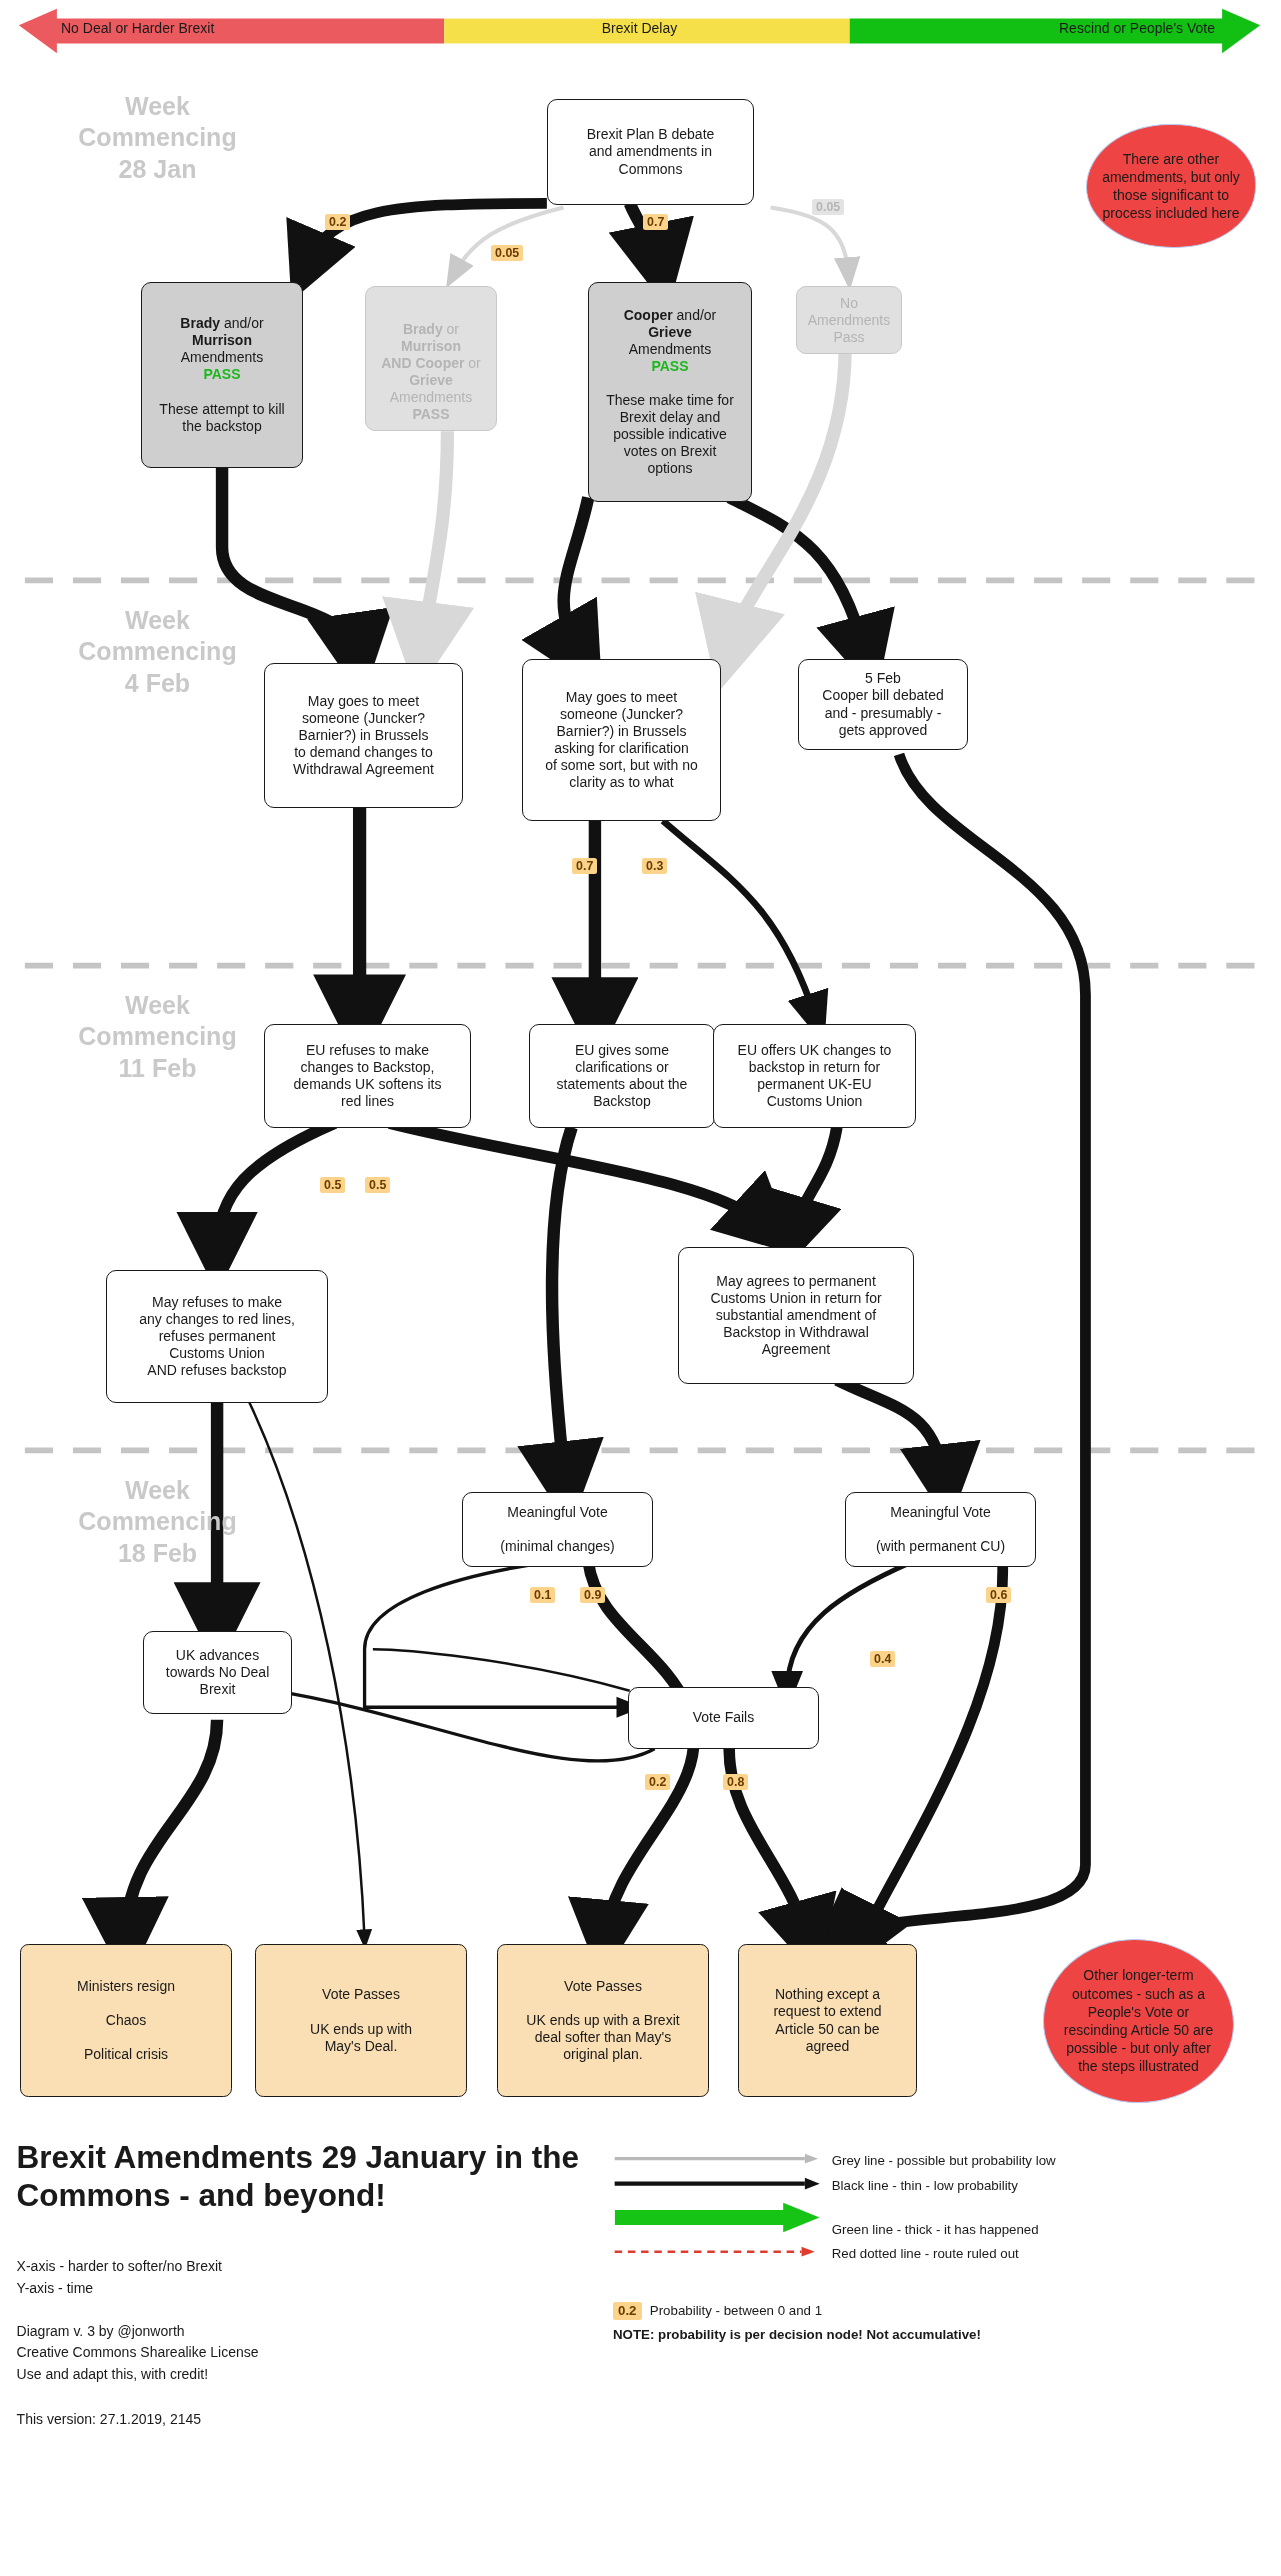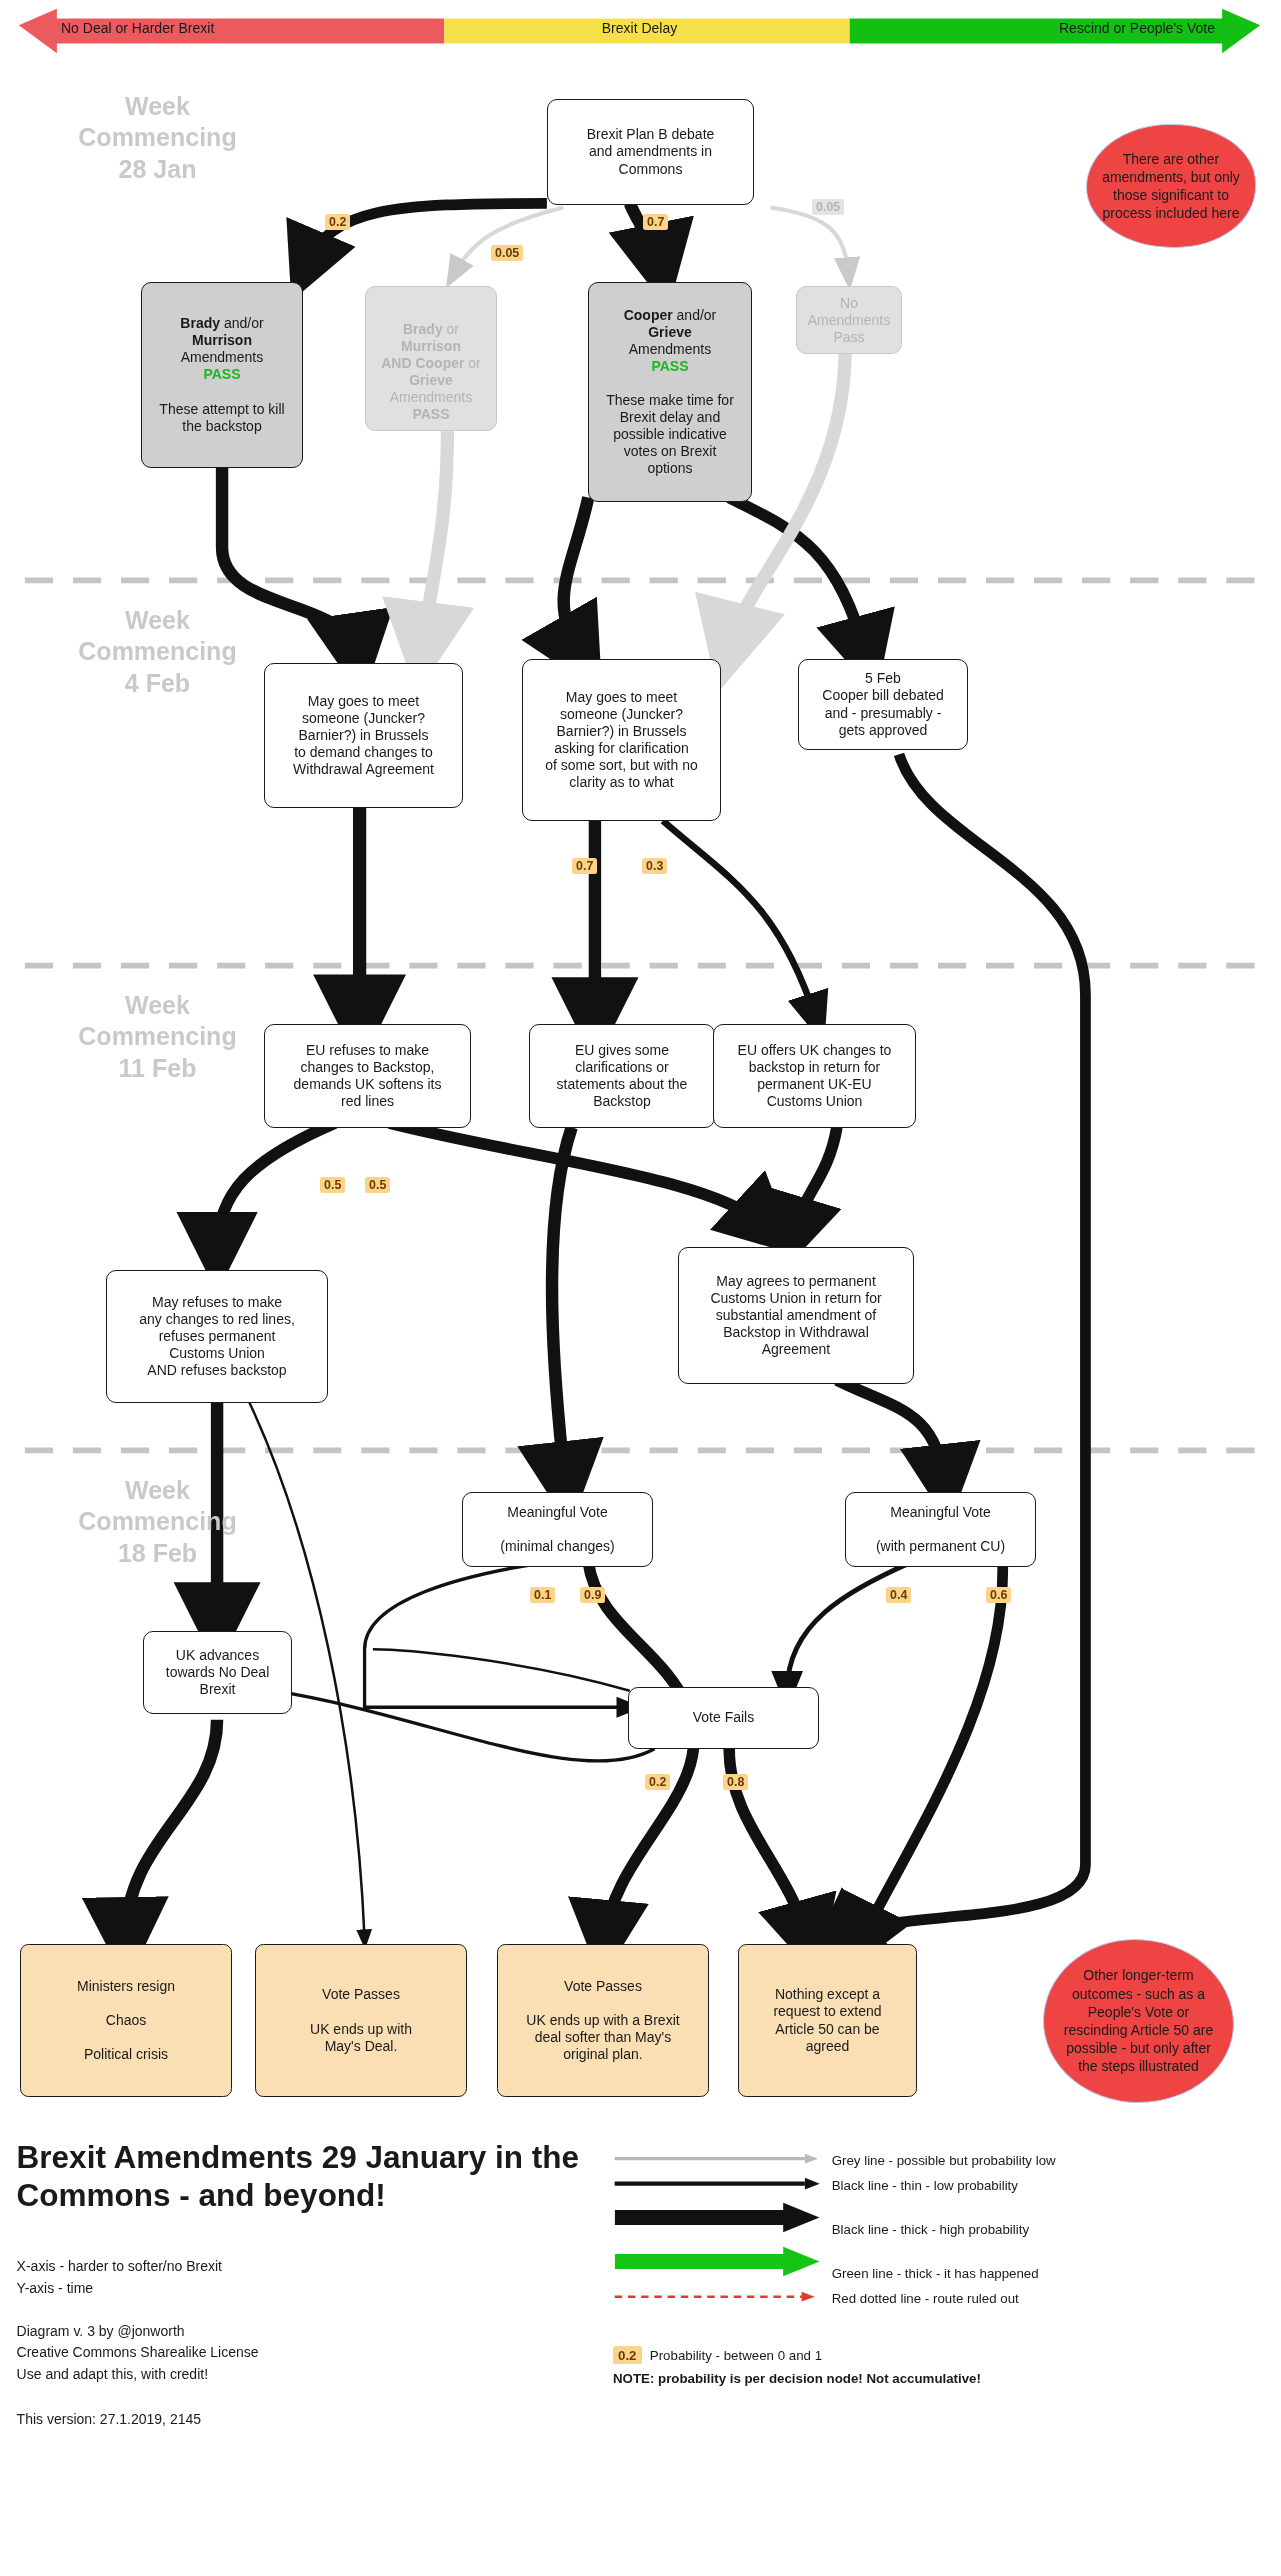--- a/index.html
+++ b/index.html
@@ -374,21 +374,21 @@
   <div class="prob" style="left:325px; top:214px;">0.2</div>
   <div class="prob" style="left:491px; top:245px;">0.05</div>
   <div class="prob" style="left:643px; top:214px;">0.7</div>
   <div class="prob faded" style="left:812px; top:199px;">0.05</div>
   <div class="prob" style="left:572px; top:858px;">0.7</div>
   <div class="prob" style="left:642px; top:858px;">0.3</div>
   <div class="prob" style="left:320px; top:1177px;">0.5</div>
   <div class="prob" style="left:365px; top:1177px;">0.5</div>
   <div class="prob" style="left:530px; top:1587px;">0.1</div>
   <div class="prob" style="left:580px; top:1587px;">0.9</div>
-  <div class="prob" style="left:870px; top:1587px;margin-left:16px;">0.4</div>
+  <div class="prob" style="left:870px; top:1651px;">0.4</div>
   <div class="prob" style="left:986px; top:1587px;">0.6</div>
   <div class="prob" style="left:645px; top:1774px;">0.2</div>
   <div class="prob" style="left:723px; top:1774px;">0.8</div>
 
   <div class="cloud c1" style="left:1086px; top:124px; width:170px; height:124px;">
     <span>There are other amendments, but only those significant to process included here</span>
   </div>
 
   <div class="cloud c2" style="left:1043px; top:1939px; width:191px; height:164px;">
     <span>Other longer-term outcomes - such as a People's Vote or rescinding Article 50 are possible - but only after the steps illustrated</span>
@@ -415,27 +415,20 @@
     </div>
 
     <div class="row" style="margin-bottom:8.3px;">
       <svg width="215" height="13.3" viewBox="0 0 260 16">
         <line x1="2" y1="8" x2="232" y2="8" stroke="#111" stroke-width="5"></line>
         <polygon points="232,1 250,8 232,15" fill="#111"></polygon>
       </svg>
       <span class="cap">Black line - thin - low probability</span>
     </div>
 
-    <div class="row" style="margin-bottom:8.3px;">
-      <svg width="215" height="33" viewBox="0 0 260 40">
-        <line x1="2" y1="20" x2="208" y2="20" stroke="#111" stroke-width="18"></line>
-        <polygon points="206,2 250,20 206,38" fill="#111"></polygon>
-      </svg>
-      <span class="cap">Black line - thick - high probability</span>
-    </div>
 
     <div class="row" style="margin-bottom:8.3px;">
       <svg width="215" height="33" viewBox="0 0 260 40">
         <line x1="2" y1="20" x2="208" y2="20" stroke="#16c416" stroke-width="18"></line>
         <polygon points="206,2 250,20 206,38" fill="#16c416"></polygon>
       </svg>
       <span class="cap">Green line - thick - it has happened</span>
     </div>
 
     <div class="row" style="margin-bottom:8.3px;">

